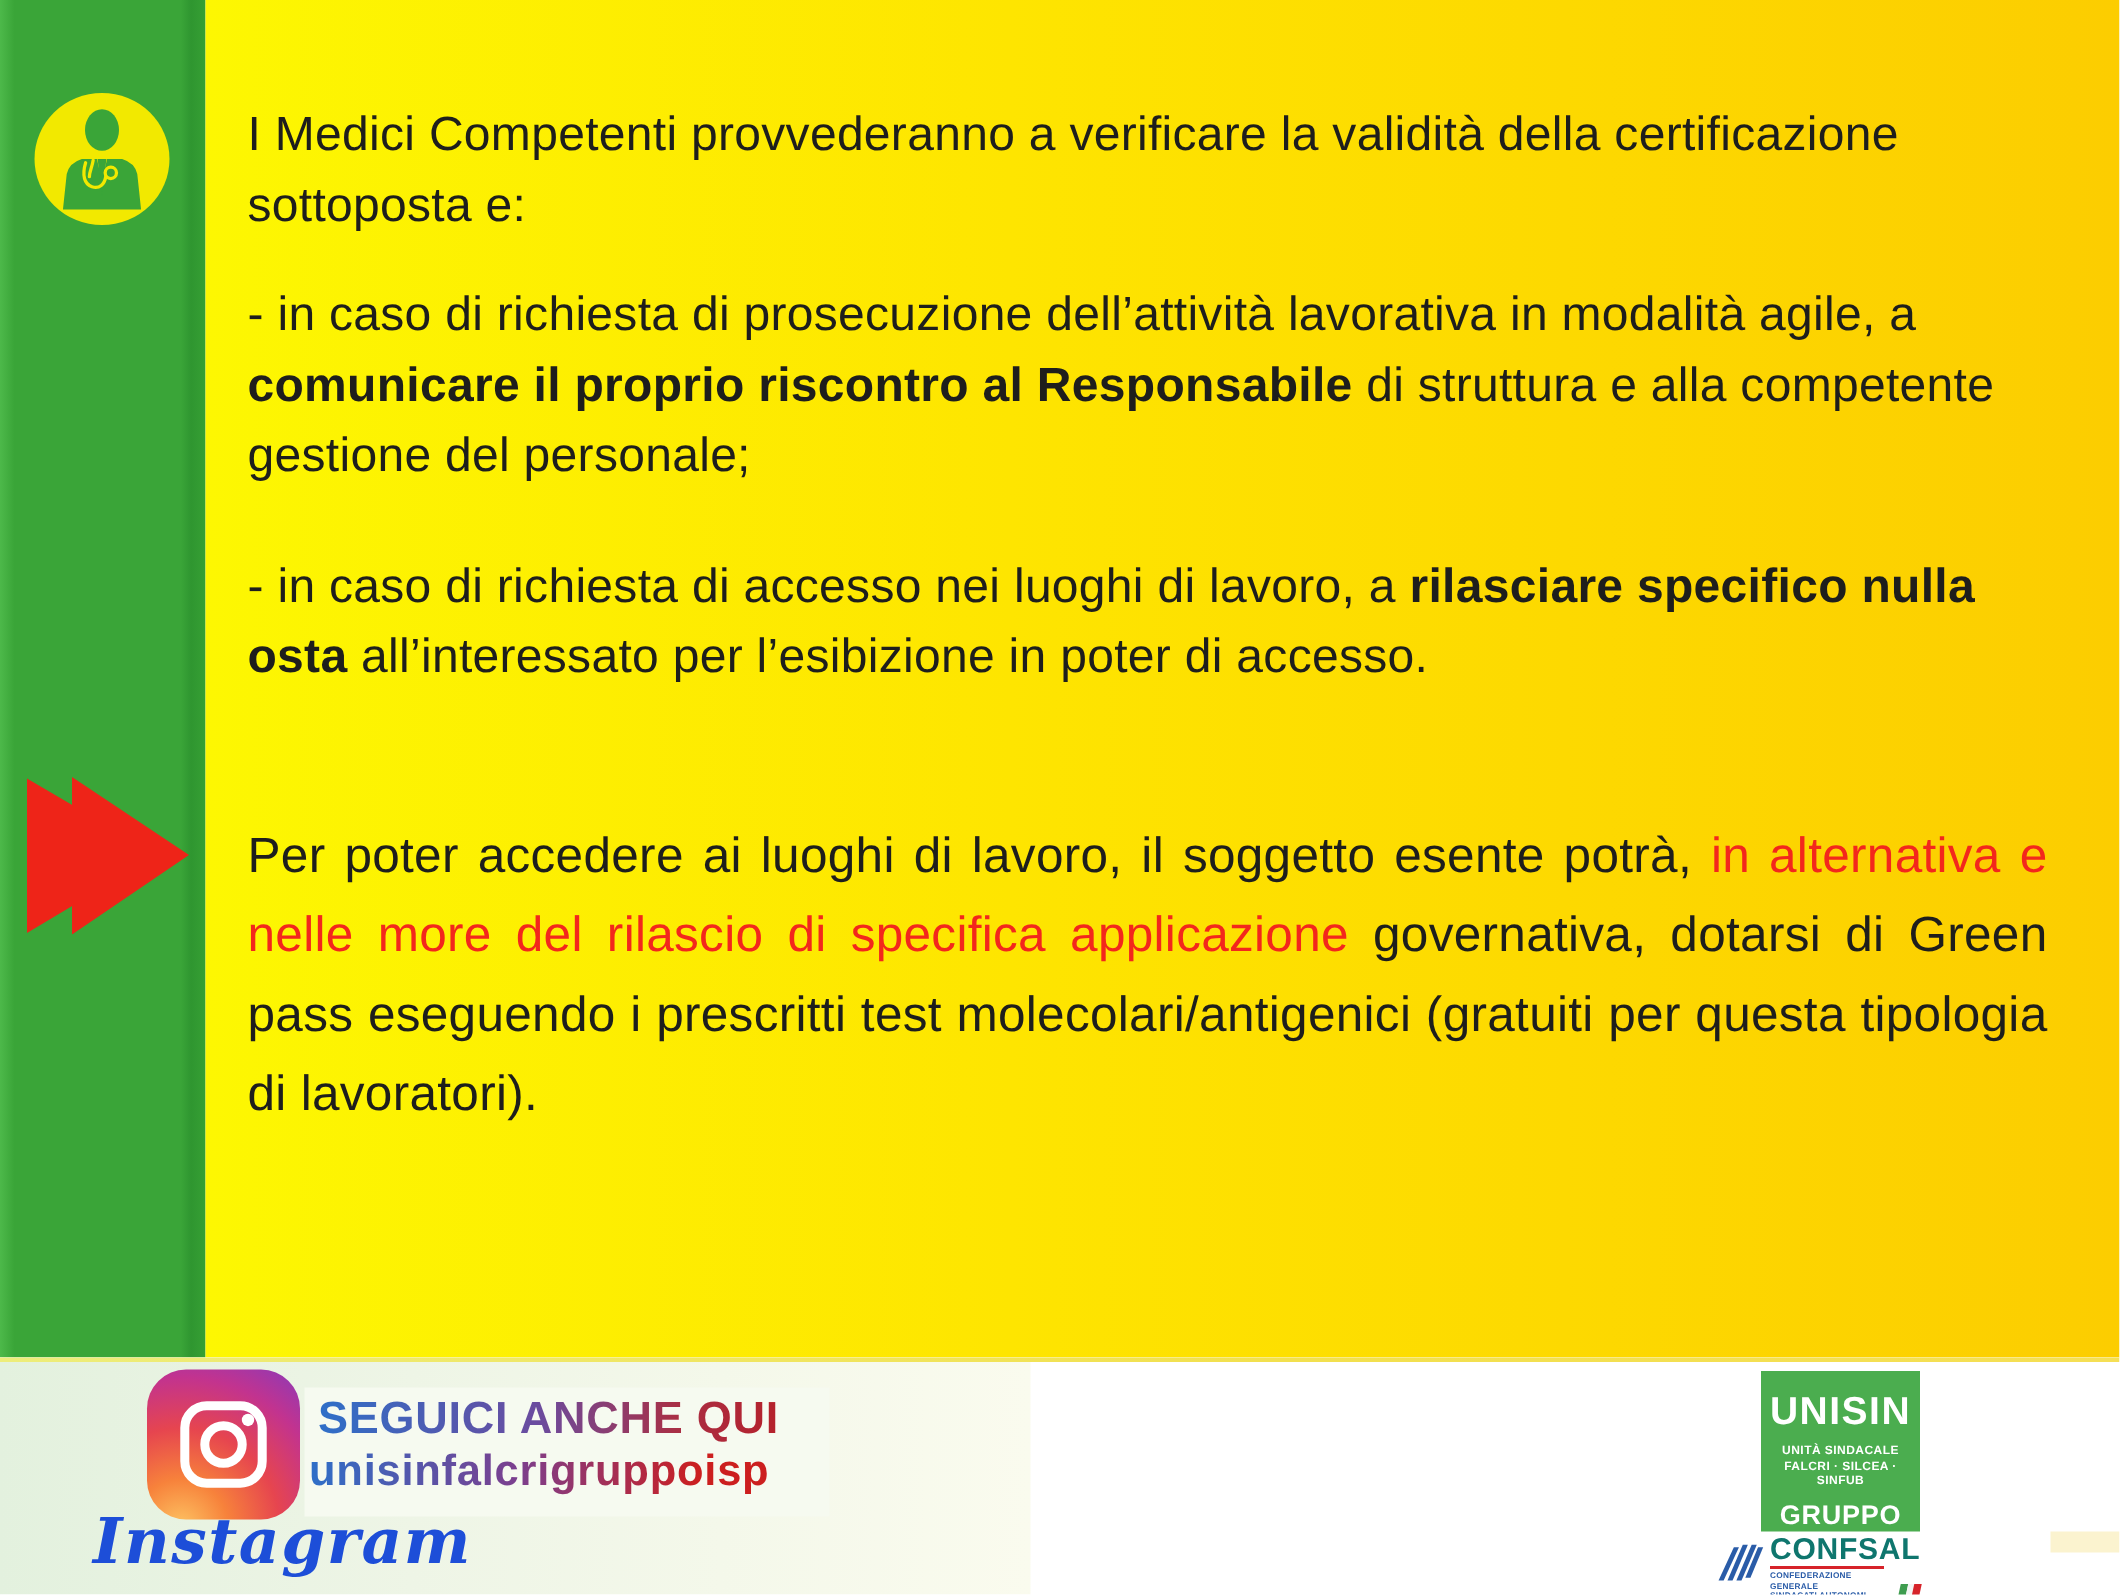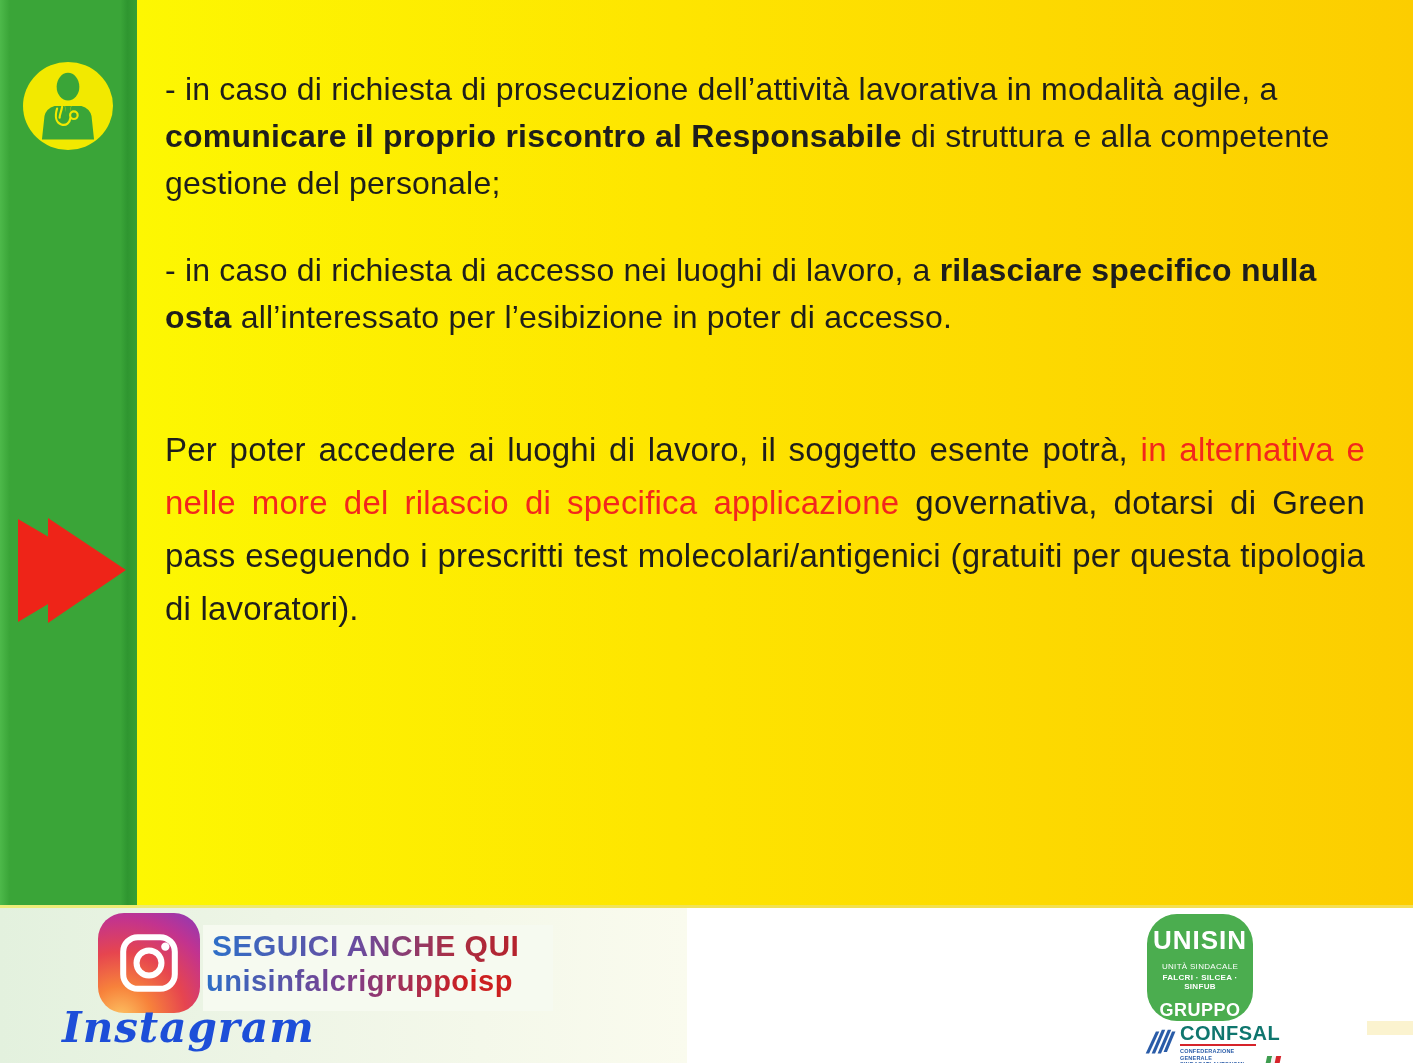--- a/index.html
+++ b/index.html
@@ -58,25 +58,25 @@
     position:absolute;left:206px;top:60px;font-size:29px;font-weight:700;letter-spacing:.5px;
     background:linear-gradient(90deg,#2e6fc8 0%,#7b3f8e 45%,#cc1f1f 85%);
     -webkit-background-clip:text;background-clip:text;color:transparent;white-space:nowrap;
   }
   .ig-script{
     position:absolute;left:62px;top:98px;font-family:"DejaVu Serif",serif;font-style:italic;
     font-weight:700;font-size:42px;color:#1d4ed8;letter-spacing:1px;
   }
   
   .unisin-card{
-    position:absolute;left:1147px;top:9px;width:106px;height:107px;background:#4bad4f;
-    color:#ffffff;text-align:center;box-sizing:border-box;padding-top:13px;border-radius:30px;
+    position:absolute;left:1174px;top:9px;width:106px;height:107px;background:#4bad4f;
+    color:#ffffff;text-align:center;box-sizing:border-box;padding-top:13px;
   }
   .unisin-name{font-size:26px;font-weight:800;letter-spacing:1px;line-height:26px;}
-  .unisin-sub1{font-size:8px;font-weight:400;margin-top:9px;letter-spacing:.3px;}
+  .unisin-sub1{font-size:8px;font-weight:700;margin-top:9px;letter-spacing:.3px;}
   .unisin-sub2{font-size:8px;font-weight:700;margin-top:2px;letter-spacing:.3px;}
   .unisin-group{font-size:18px;font-weight:700;margin-top:9px;letter-spacing:.5px;}
   
   .confsal{position:absolute;left:1144px;top:118px;width:130px;display:flex;align-items:flex-start;}
   .confsal-stripes{width:34px;height:34px;flex:0 0 auto;}
   .confsal-body{margin-left:2px;position:relative;}
   .confsal-name{font-size:20px;font-weight:800;color:#0f766e;letter-spacing:.5px;line-height:20px;}
   .confsal-underline{height:2px;background:#d6232a;width:76px;margin-top:1px;}
   .confsal-subwrap{display:flex;align-items:center;margin-top:2px;}
   .confsal-subs{font-size:5.5px;font-weight:700;color:#2a5ca8;line-height:6.5px;letter-spacing:.2px;}
@@ -111,20 +111,21 @@
   </div>
 
   <svg class="ff-arrow" viewBox="0 0 108 105">
     <g fill="#ee2418">
       <polygon points="0,1 87,52 0,104"></polygon>
       <polygon points="30,0 108,52 30,105"></polygon>
     </g>
   </svg>
 
   <div class="content">
+    <p class="p1"><span>I Medici Competenti provvederanno a verificare la validità della certificazione sottoposta e:</span></p>
 
     <p class="p2"><span>- in caso di richiesta di prosecuzione dell’attività lavorativa in modalità agile, a </span><span class="seg-bold">comunicare il proprio riscontro al Responsabile</span><span> di struttura e alla competente gestione del personale;</span></p>
 
     <p class="p3"><span>- in caso di richiesta di accesso nei luoghi di lavoro, a </span><span class="seg-bold">rilasciare specifico nulla osta</span><span> all’interessato per l’esibizione in poter di accesso.</span></p>
 
     <p class="p4"><span>Per poter accedere ai luoghi di lavoro, il soggetto esente potrà, </span><span class="seg-red">in alternativa e nelle more del rilascio di specifica applicazione</span><span> governativa, dotarsi di Green pass eseguendo i prescritti test molecolari/antigenici (gratuiti per questa tipologia di lavoratori).</span></p>
   </div>
 
   <div class="footer">
     <div class="footer-topline"></div>

